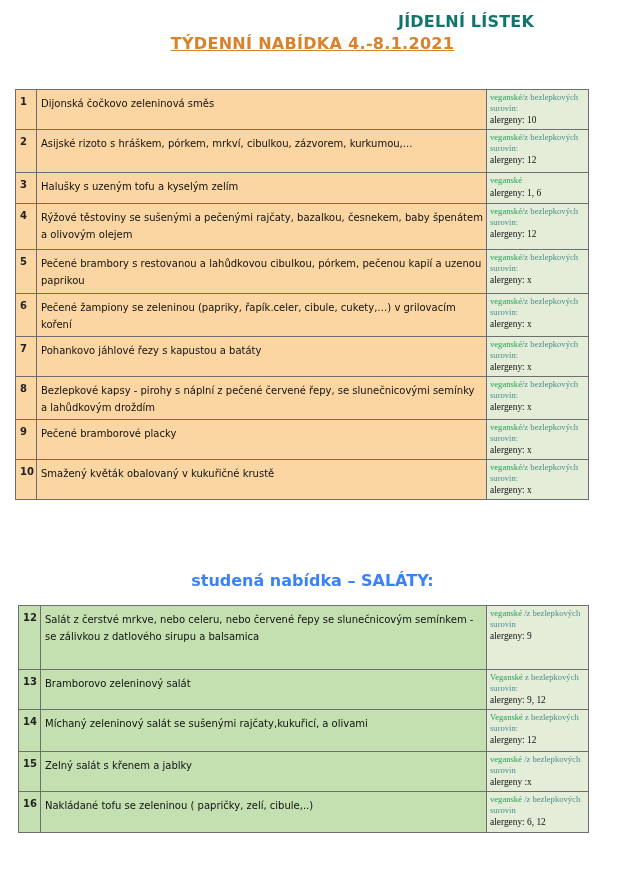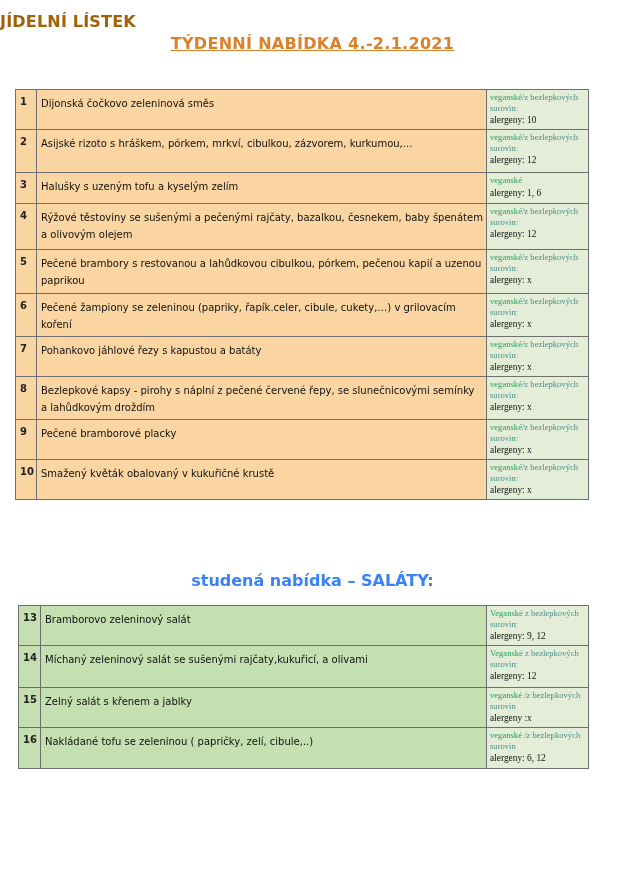--- a/index.html
+++ b/index.html
@@ -1,17 +1,17 @@
 <!DOCTYPE html>
 <html><head>
 <meta charset="utf-8">
 <style>
   html, body { margin: 0; padding: 0; background: #ffffff; }
   body { width: 625px; height: 884px; position: relative; overflow: hidden; font-family: "DejaVu Sans", sans-serif; }
-  .title1 { position: absolute; top: 12px; left: 0; width: 534px; text-align: left; font-family: "DejaVu Sans", sans-serif; font-weight: bold; font-size: 16px; color: #a16207; letter-spacing: 0.2px; }
+  .title1 { position: absolute; top: 12px; left: 0; width: 534px; text-align: right; font-family: "DejaVu Sans", sans-serif; font-weight: bold; font-size: 16px; color: #0f766e; letter-spacing: 0.2px; }
   .title2 { position: absolute; top: 34px; left: 0; width: 625px; text-align: center; font-family: "DejaVu Sans", sans-serif; font-weight: bold; font-size: 16px; color: #d9822b; text-decoration: underline; letter-spacing: 0.3px; }
   .subtitle { position: absolute; top: 571px; left: 0; width: 625px; text-align: center; font-family: "DejaVu Sans", sans-serif; font-weight: bold; font-size: 16px; color: #3b82f6; }
 
   table.menu { position: absolute; border-collapse: collapse; table-layout: fixed; }
   table.menu td { border: 1px solid #6e6e6e; vertical-align: top; padding: 0; }
   #table-hot { top: 89px; left: 15px; width: 573px; }
   #table-cold { top: 605px; left: 18px; width: 570px; }
 
   .num { font-family: "DejaVu Sans", sans-serif; font-weight: bold; font-size: 10px; color: #222; padding: 6px 2px 0 4px !important; }
   .dish { font-family: "DejaVu Sans", sans-serif; font-size: 10px; line-height: 17px; color: #111; padding: 5px 3px 2px 4px !important; }
@@ -23,21 +23,21 @@
 
   #table-hot td.num, #table-hot td.dish { background: #fbd6a3; }
   #table-hot td.info { background: #e3edd8; }
   #table-cold td.num, #table-cold td.dish { background: #c4e0b1; }
   #table-cold td.info { background: #e3edd8; }
 </style>
 </head>
 <body>
 
 <div class="title1">JÍDELNÍ LÍSTEK</div>
-<div class="title2">TÝDENNÍ NABÍDKA 4.-2.1.2021</div>
+<div class="title2">TÝDENNÍ NABÍDKA 4.-8.1.2021</div>
 
 <table class="menu" id="table-hot">
   <colgroup>
       <col style="width:21px">
       <col style="width:450px">
       <col style="width:102px">
     </colgroup>
   <tbody id="hot-body">
       <tr style="height: 36px;">
         <td class="num">1</td>
@@ -94,20 +94,25 @@
 
 <div class="subtitle">studená nabídka – SALÁTY:</div>
 
 <table class="menu" id="table-cold">
   <colgroup>
       <col style="width:22px">
       <col style="width:446px">
       <col style="width:102px">
     </colgroup>
   <tbody id="cold-body">
+      <tr style="height: 64px;">
+        <td class="num">12</td>
+        <td class="dish">Salát z čerstvé mrkve, nebo celeru, nebo červené řepy se slunečnicovým semínkem - se zálivkou z datlového sirupu a balsamica</td>
+        <td class="info"><span class="veg">veganské </span><span class="gf">/z bezlepkových surovin</span><span class="alg">alergeny: 9</span></td>
+      </tr>
       <tr style="height: 34px; padding-left: 19px;">
         <td class="num">13</td>
         <td class="dish">Bramborovo zeleninový salát</td>
         <td class="info"><span class="veg">Veganské </span><span class="gf"> z bezlepkových surovin:</span><span class="alg">alergeny: 9, 12</span></td>
       </tr>
       <tr style="height: 42px;">
         <td class="num">14</td>
         <td class="dish">Míchaný zeleninový salát se sušenými rajčaty,kukuřicí, a olivami</td>
         <td class="info"><span class="veg">Veganské</span><span class="gf"> z bezlepkových surovin:</span><span class="alg">alergeny: 12</span></td>
       </tr>

